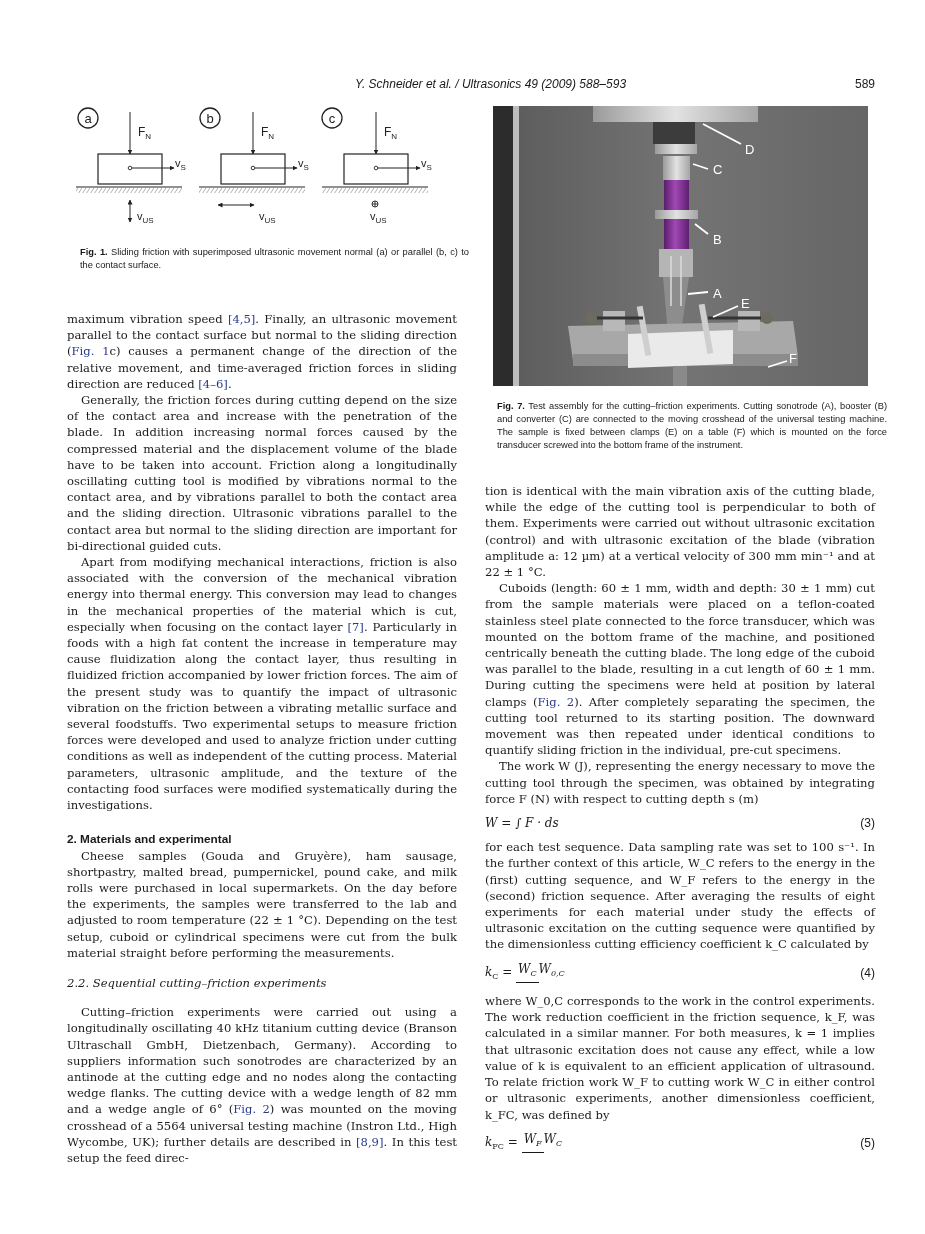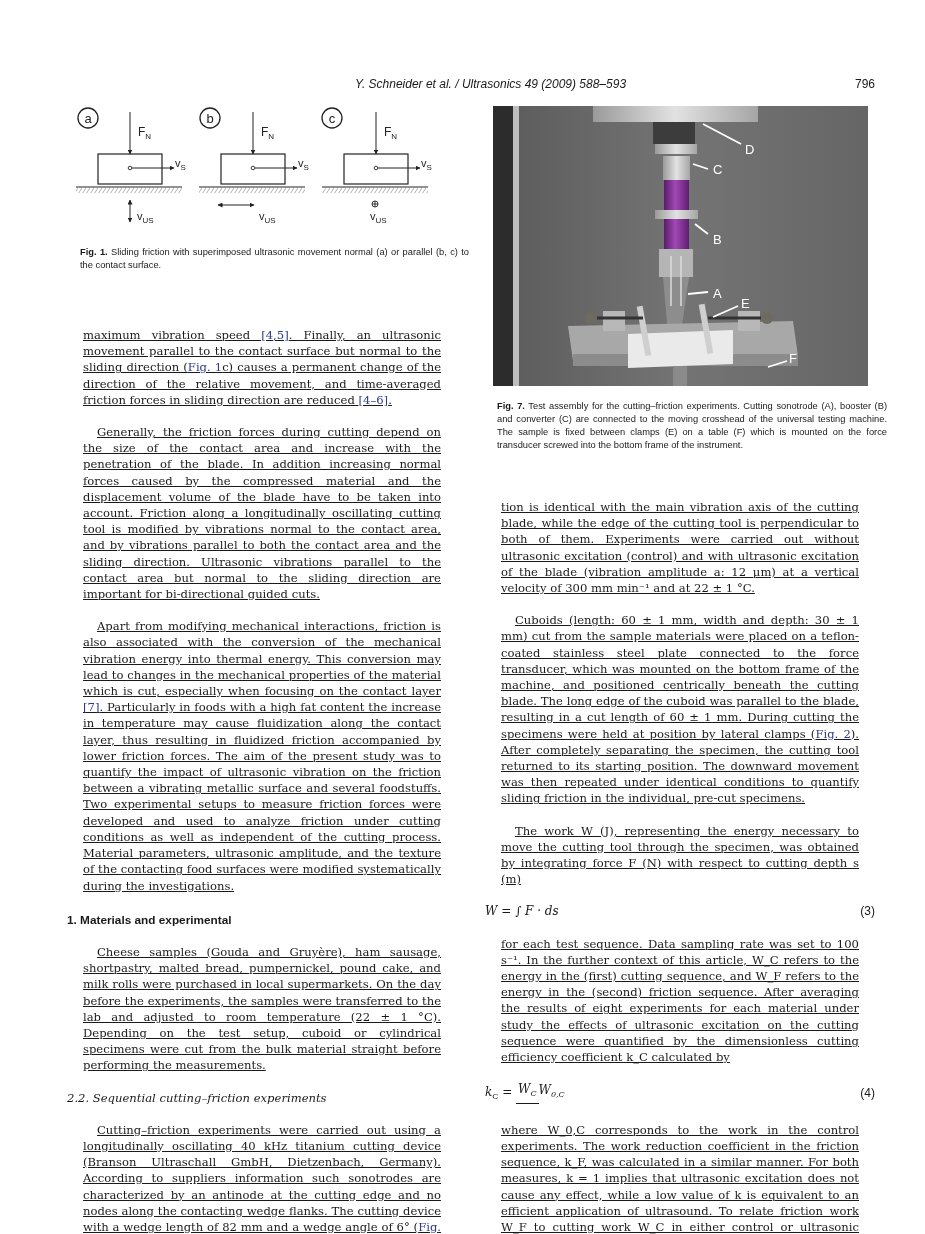--- a/index.html
+++ b/index.html
@@ -11,40 +11,40 @@
   .running-head .pageno { position: absolute; right: 0; top: 0; }
   .fig1 { position: absolute; left: 66px; top: 104px; width: 400px; height: 126px; }
   .caption { font-family: "Liberation Sans", sans-serif; font-size: 9.3px; line-height: 13px;
          text-align: justify; position: absolute; margin-left: 12px; }
   .caption b { font-weight: bold; }
   .fig1-cap { left: 68px; top: 246px; width: 389px; }
   .fig2-photo { position: absolute; left: 493px; top: 106px; width: 375px; height: 280px;
          background: #6b6b6b; overflow: hidden; }
   .fig2-cap { left: 485px; top: 400px; width: 390px; }
   .col { position: absolute; font-size: 11.6px; line-height: 16.2px; text-align: justify; }
-  .col p { margin: 16px; text-indent: 14px; text-decoration: underline; }
+  .col p { margin: 0; text-indent: 14px; }
   .col p.noindent { text-indent: 0; }
   .col-left { left: 67px; top: 311px; width: 390px; }
   .col-right { left: 485px; top: 483px; width: 390px; }
   .ref { color: #2a3a8c; }
   .h2 { font-family: "Liberation Sans", sans-serif; font-weight: bold; font-size: 11.8px; margin: 18px 0 0 0; }
   .h3 { font-style: italic; font-size: 11.6px; margin: 13px 0 13px 0; }
   .eq { display: flex; justify-content: space-between; align-items: center; font-size: 12px; margin: 8px 0; font-family: "DejaVu Serif", serif; }
   .eq .num { font-family: "Liberation Sans", sans-serif; }
   .frac { display: inline-flex; flex-direction: row; align-items: center; vertical-align: middle; font-style: italic; }
   .frac .top { border-bottom: 1px solid #1a1a1a; padding: 0 2px; }
   .it { font-style: italic; }
   sub { font-size: 8px; }
 </style>
 </head>
 <body>
 
 <div class="running-head">
   <span class="journal">Y. Schneider et al. / Ultrasonics 49 (2009) 588–593</span>
-  <span class="pageno">796</span>
+  <span class="pageno">589</span>
 </div>
 
 <div class="fig1">
   <svg width="400" height="126" viewBox="0 0 400 126" font-family="Liberation Sans, sans-serif" fill="none" stroke="#222">
     <defs>
       <marker id="ah" viewBox="0 0 10 10" refX="9" refY="5" markerWidth="5" markerHeight="5" orient="auto-start-reverse">
         <path d="M0,0 L10,5 L0,10 z" fill="#222" stroke="none"></path>
       </marker>
       <pattern id="hatch" width="4" height="6" patternUnits="userSpaceOnUse">
         <path d="M0,6 L4,0" stroke="#999" stroke-width="0.8"></path>
@@ -174,23 +174,23 @@
     </g>
   </svg>
 </div>
 
 <div class="caption fig2-cap"><b>Fig. 7.</b><span> Test assembly for the cutting–friction experiments. Cutting sonotrode (A), booster (B) and converter (C) are connected to the moving crosshead of the universal testing machine. The sample is fixed between clamps (E) on a table (F) which is mounted on the force transducer screwed into the bottom frame of the instrument.</span></div>
 
 <div class="col col-left">
   <p class="noindent"><span>maximum vibration speed </span><span class="ref">[4,5]</span><span>. Finally, an ultrasonic movement parallel to the contact surface but normal to the sliding direction (</span><span class="ref">Fig. 1</span><span>c) causes a permanent change of the direction of the relative movement, and time-averaged friction forces in sliding direction are reduced </span><span class="ref">[4–6]</span><span>.</span></p>
   <p>Generally, the friction forces during cutting depend on the size of the contact area and increase with the penetration of the blade. In addition increasing normal forces caused by the compressed material and the displacement volume of the blade have to be taken into account. Friction along a longitudinally oscillating cutting tool is modified by vibrations normal to the contact area, and by vibrations parallel to both the contact area and the sliding direction. Ultrasonic vibrations parallel to the contact area but normal to the sliding direction are important for bi-directional guided cuts.</p>
   <p><span>Apart from modifying mechanical interactions, friction is also associated with the conversion of the mechanical vibration energy into thermal energy. This conversion may lead to changes in the mechanical properties of the material which is cut, especially when focusing on the contact layer </span><span class="ref">[7]</span><span>. Particularly in foods with a high fat content the increase in temperature may cause fluidization along the contact layer, thus resulting in fluidized friction accompanied by lower friction forces. The aim of the present study was to quantify the impact of ultrasonic vibration on the friction between a vibrating metallic surface and several foodstuffs. Two experimental setups to measure friction forces were developed and used to analyze friction under cutting conditions as well as independent of the cutting process. Material parameters, ultrasonic amplitude, and the texture of the contacting food surfaces were modified systematically during the investigations.</span></p>
-  <div class="h2">1. Materials and experimental</div>
+  <div class="h2">2. Materials and experimental</div>
   <p>Cheese samples (Gouda and Gruyère), ham sausage, shortpastry, malted bread, pumpernickel, pound cake, and milk rolls were purchased in local supermarkets. On the day before the experiments, the samples were transferred to the lab and adjusted to room temperature (22 ± 1 °C). Depending on the test setup, cuboid or cylindrical specimens were cut from the bulk material straight before performing the measurements.</p>
-  <div class="h3" style="margin-top:1px">2.2. Sequential cutting–friction experiments</div>
+  <div class="h3" style="margin-top:14px">2.2. Sequential cutting–friction experiments</div>
   <p><span>Cutting–friction experiments were carried out using a longitudinally oscillating 40 kHz titanium cutting device (Branson Ultraschall GmbH, Dietzenbach, Germany). According to suppliers information such sonotrodes are characterized by an antinode at the cutting edge and no nodes along the contacting wedge flanks. The cutting device with a wedge length of 82 mm and a wedge angle of 6° (</span><span class="ref">Fig. 2</span><span>) was mounted on the moving crosshead of a 5564 universal testing machine (Instron Ltd., High Wycombe, UK); further details are described in </span><span class="ref">[8,9]</span><span>. In this test setup the feed direc-</span></p>
 </div>
 
 <div class="col col-right">
   <p class="noindent">tion is identical with the main vibration axis of the cutting blade, while the edge of the cutting tool is perpendicular to both of them. Experiments were carried out without ultrasonic excitation (control) and with ultrasonic excitation of the blade (vibration amplitude a: 12 µm) at a vertical velocity of 300 mm min⁻¹ and at 22 ± 1 °C.</p>
   <p><span>Cuboids (length: 60 ± 1 mm, width and depth: 30 ± 1 mm) cut from the sample materials were placed on a teflon-coated stainless steel plate connected to the force transducer, which was mounted on the bottom frame of the machine, and positioned centrically beneath the cutting blade. The long edge of the cuboid was parallel to the blade, resulting in a cut length of 60 ± 1 mm. During cutting the specimens were held at position by lateral clamps (</span><span class="ref">Fig. 2</span><span>). After completely separating the specimen, the cutting tool returned to its starting position. The downward movement was then repeated under identical conditions to quantify sliding friction in the individual, pre-cut specimens.</span></p>
   <p>The work W (J), representing the energy necessary to move the cutting tool through the specimen, was obtained by integrating force F (N) with respect to cutting depth s (m)</p>
   <div class="eq">
     <span class="it">W = ∫ F · ds</span>
     <span class="num">(3)</span>

